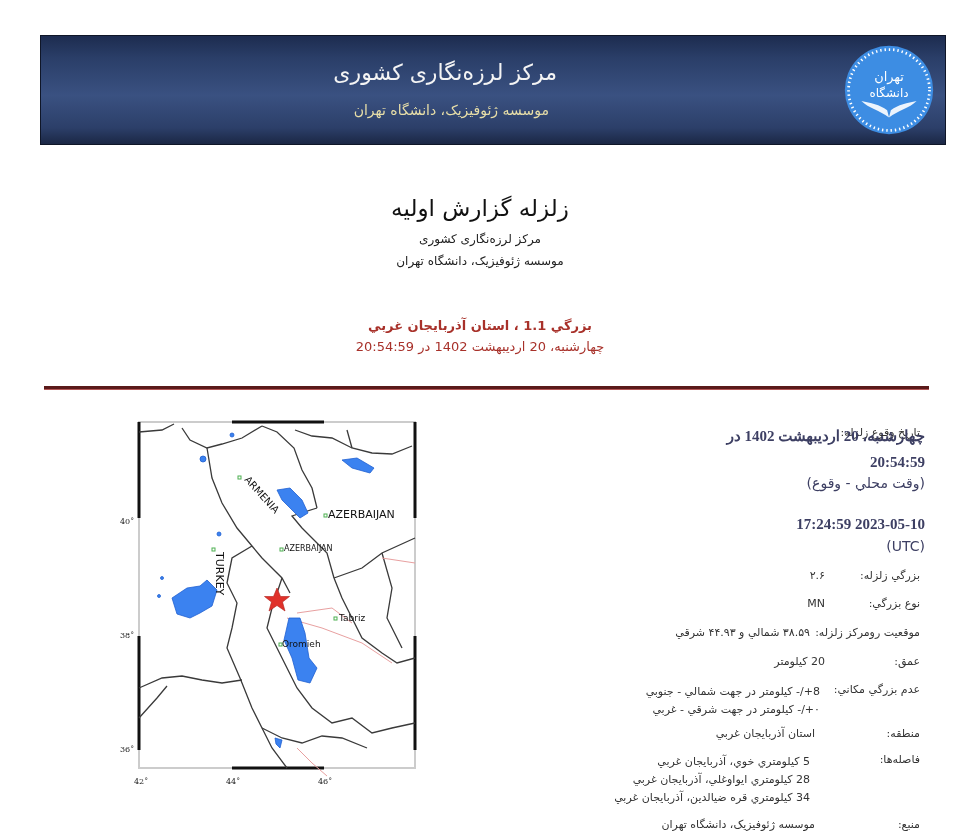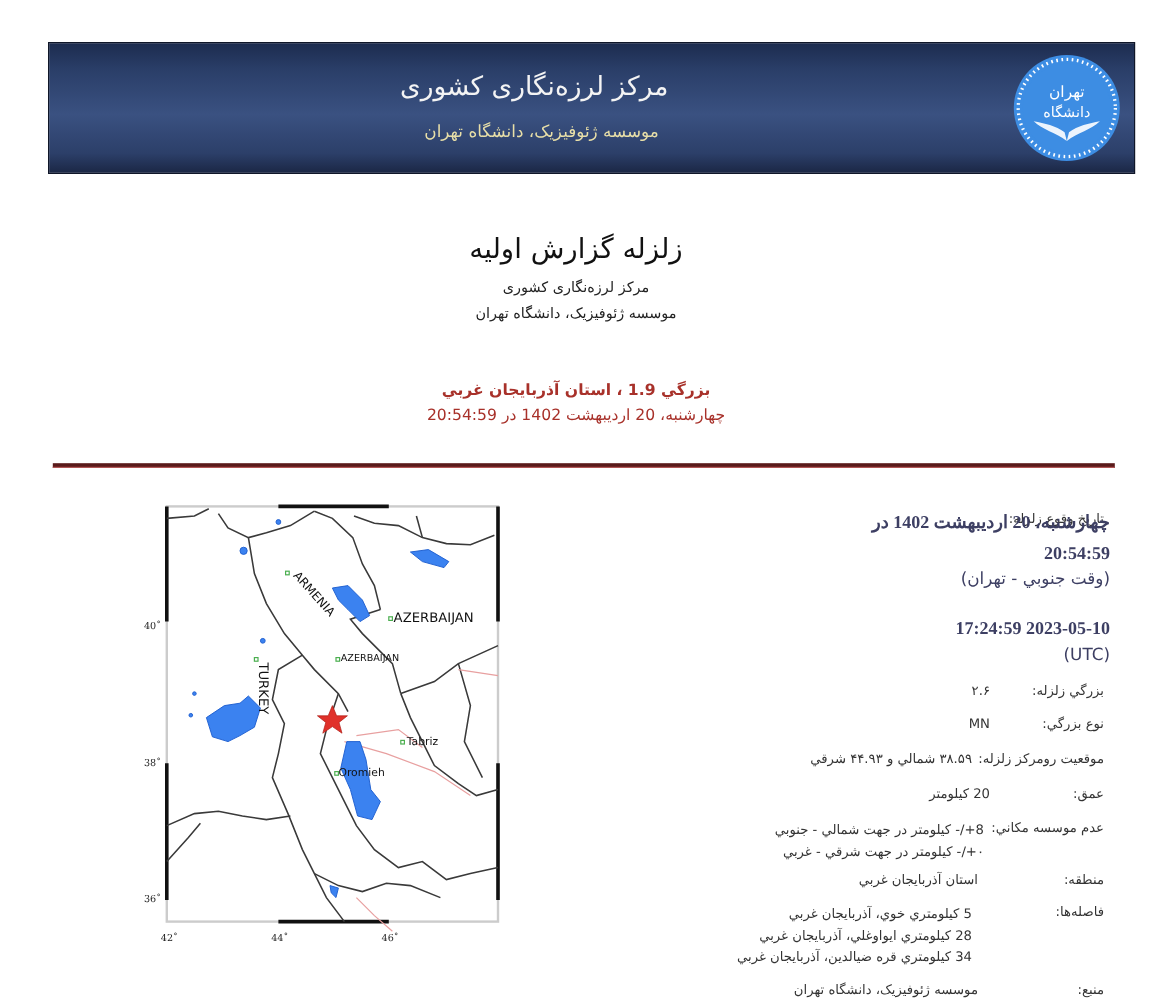--- a/index.html
+++ b/index.html
@@ -44,21 +44,21 @@
     <text x="50" y="40" text-anchor="middle" font-size="14" fill="#ffffff" font-family="DejaVu Sans, sans-serif">تهران</text>
     <text x="50" y="58" text-anchor="middle" font-size="13" fill="#ffffff" font-family="DejaVu Sans, sans-serif">دانشگاه</text>
     <path d="M50 80 C40 72 28 70 20 62 C30 64 40 66 48 72 Z" fill="#ffffff" opacity="0.9"></path>
     <path d="M50 80 C60 72 72 70 80 62 C70 64 60 66 52 72 Z" fill="#ffffff" opacity="0.9"></path>
   </svg>
 </div>
 
 <div class="report-head rh-title">زلزله گزارش اولیه</div>
 <div class="report-head rh-sub1">مرکز لرزه‌نگاری کشوری</div>
 <div class="report-head rh-sub2">موسسه ژئوفیزیک، دانشگاه تهران</div>
-<div class="report-head rh-red1">بزرگي 1.9 ،   استان آذربايجان غربي</div>
+<div class="report-head rh-red1">بزرگي 1.1 ،   استان آذربايجان غربي</div>
 <div class="report-head rh-red2">چهارشنبه، 20 ارديبهشت 1402 در 20:54:59</div>
 
 <div class="divider"></div>
 
 <svg class="map" viewBox="0 0 312 376">
 
   <rect x="27" y="4" width="276" height="346" fill="#ffffff" stroke="#cccccc" stroke-width="2"></rect>
   <line x1="27" y1="4" x2="27" y2="100" stroke="#111" stroke-width="3"></line>
   <line x1="27" y1="218" x2="27" y2="332" stroke="#111" stroke-width="3"></line>
   <line x1="303" y1="4" x2="303" y2="100" stroke="#111" stroke-width="3"></line>
@@ -134,21 +134,21 @@
   </g>
 </svg>
 
 <div class="details">
   <div class="row" style="top:0;">
     <span class="lbl" style="top:6px;">تاريخ وقوع زلزله:</span>
     <div class="val big" style="top:5px; right:-5px;">
       <span>چهارشنبه، 20 ارديبهشت 1402 در</span>
     </div>
     <div class="val big" style="top:31px; right:-5px; width:auto;">20:54:59</div>
-    <div class="val paren" style="top:55px; right:-5px;">(وقت جنوبي - تهران)</div>
+    <div class="val paren" style="top:55px; right:-5px;">(وقت محلي - وقوع)</div>
     <div class="val big" style="top:93px; right:-5px; width:auto;">2023-05-10 17:24:59</div>
     <div class="val paren" style="top:118px; right:-5px;">(UTC)</div>
   </div>
 
   <div class="row" style="top:149px;">
     <span class="lbl">بزرگي زلزله:</span>
     <span class="val">۲.۶</span>
   </div>
 
   <div class="row" style="top:177px;">
@@ -160,21 +160,21 @@
     <span class="lbl">موقعيت رومرکز زلزله:</span>
     <span class="val" style="right:110px;">۳۸.۵۹ شمالي و ۴۴.۹۳ شرقي</span>
   </div>
 
   <div class="row" style="top:235px;">
     <span class="lbl">عمق:</span>
     <span class="val">20 کيلومتر</span>
   </div>
 
   <div class="row" style="top:263px;">
-    <span class="lbl">عدم موسسه مکاني:</span>
+    <span class="lbl">عدم بزرگي مکاني:</span>
     <div class="val multi" style="right:100px;">
       <div>8+/- کيلومتر در جهت شمالي - جنوبي</div>
       <div>۰+/- کيلومتر  در جهت شرقي - غربي</div>
     </div>
   </div>
 
   <div class="row" style="top:307px;">
     <span class="lbl">منطقه:</span>
     <span class="val" style="right:105px;">استان آذربايجان غربي</span>
   </div>

